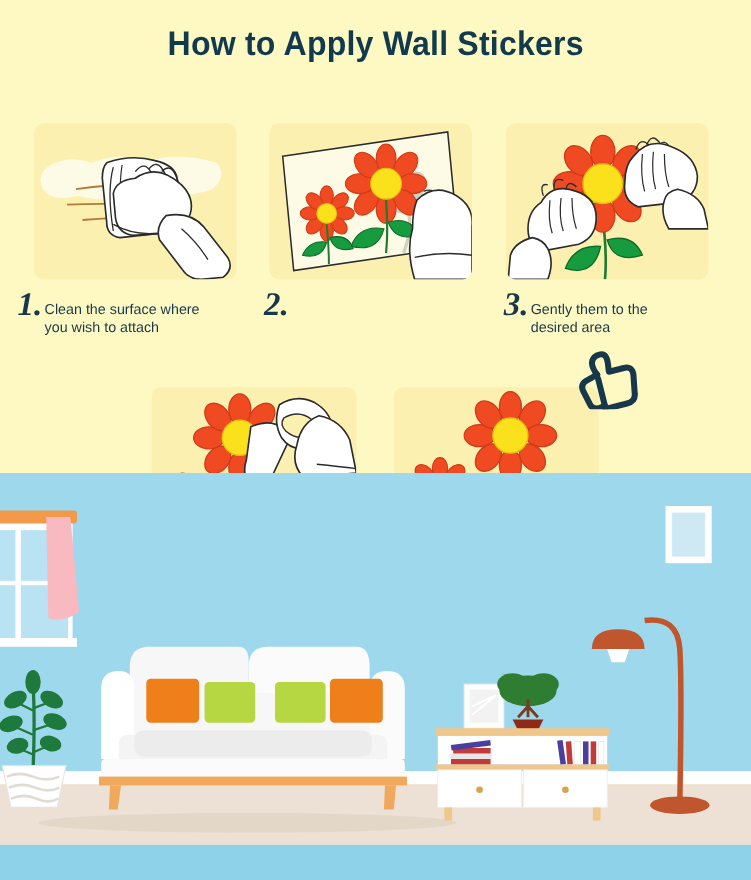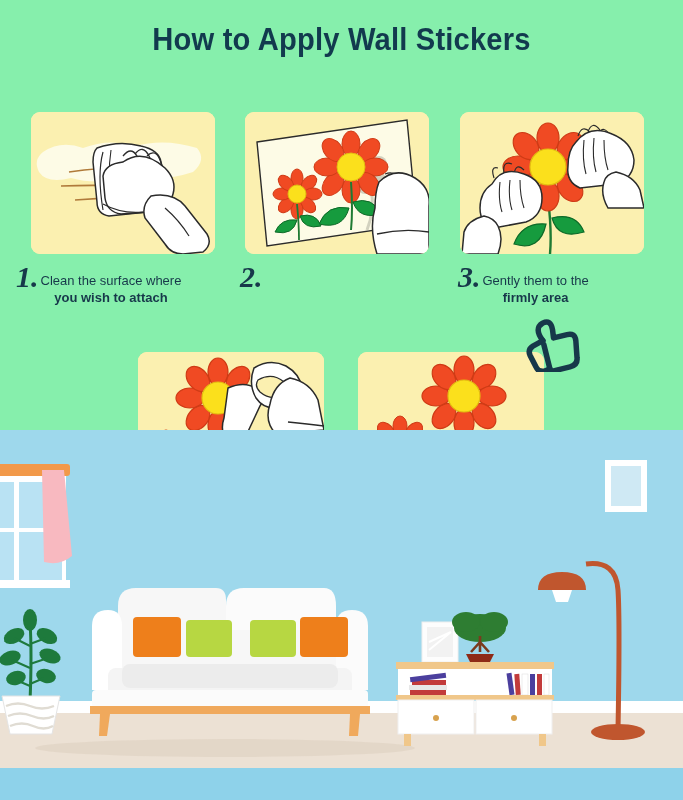--- a/index.html
+++ b/index.html
@@ -2,21 +2,21 @@
 <html><head>
 <meta charset="utf-8">
 <style>
   html,body{margin:0;padding:0;}
   body{
     width:683px;height:800px;overflow:hidden;
     font-family:"Liberation Sans", sans-serif;
     background:#a5dbec;
     position:relative;
   }
-  #poster{position:absolute;inset:0;width:683px;height:800px;background:#86efac;overflow:hidden;}
+  #poster{position:absolute;inset:0;width:683px;height:800px;background:#fef9c3;overflow:hidden;}
 
   
   .title{
     position:absolute;left:0;top:22px;width:683px;text-align:center;
     font-family:"Liberation Sans", sans-serif;
     font-weight:bold;font-size:31px;letter-spacing:.2px;
     color:#123a4e;
     transform:scaleX(.94);
   }
 
@@ -32,21 +32,21 @@
     font-family:"Liberation Serif", serif;
     font-style:italic;font-weight:bold;
     font-size:30px;line-height:1;color:#17384a;
     margin-right:2px;
   }
   .ctext{
     font-family:"Liberation Sans", sans-serif;
     font-size:13px;line-height:1.32;color:#17384a;
     padding-top:10px;
   }
-  .ctext .l2{display:block;text-align:center;font-weight:bold;}
+  .ctext .l2{display:block;text-align:left;}
 
   
   .thumb{position:absolute;left:522px;top:316px;width:64px;height:56px;}
 
   
   .scene{position:absolute;left:0;top:430px;width:683px;height:370px;}
 </style>
 </head>
 <body>
 
@@ -250,21 +250,21 @@
   </div>
 
   <div class="caption" style="left:240px;top:262px;width:210px;">
     <span class="num">2.</span>
   </div>
 
   <div class="caption" style="left:458px;top:262px;width:200px;">
     <span class="num">3.</span>
     <span class="ctext">
       <span>Gently them to the</span>
-      <span class="l2">firmly area</span>
+      <span class="l2">desired area</span>
     </span>
   </div>
 
   <div class="caption" style="left:106px;top:502px;width:240px;">
     <span class="num">4.</span>
     <span class="ctext">
       <span>Press firmly along the border</span>
       <span class="l2">and remove air bubbles</span>
     </span>
   </div>

